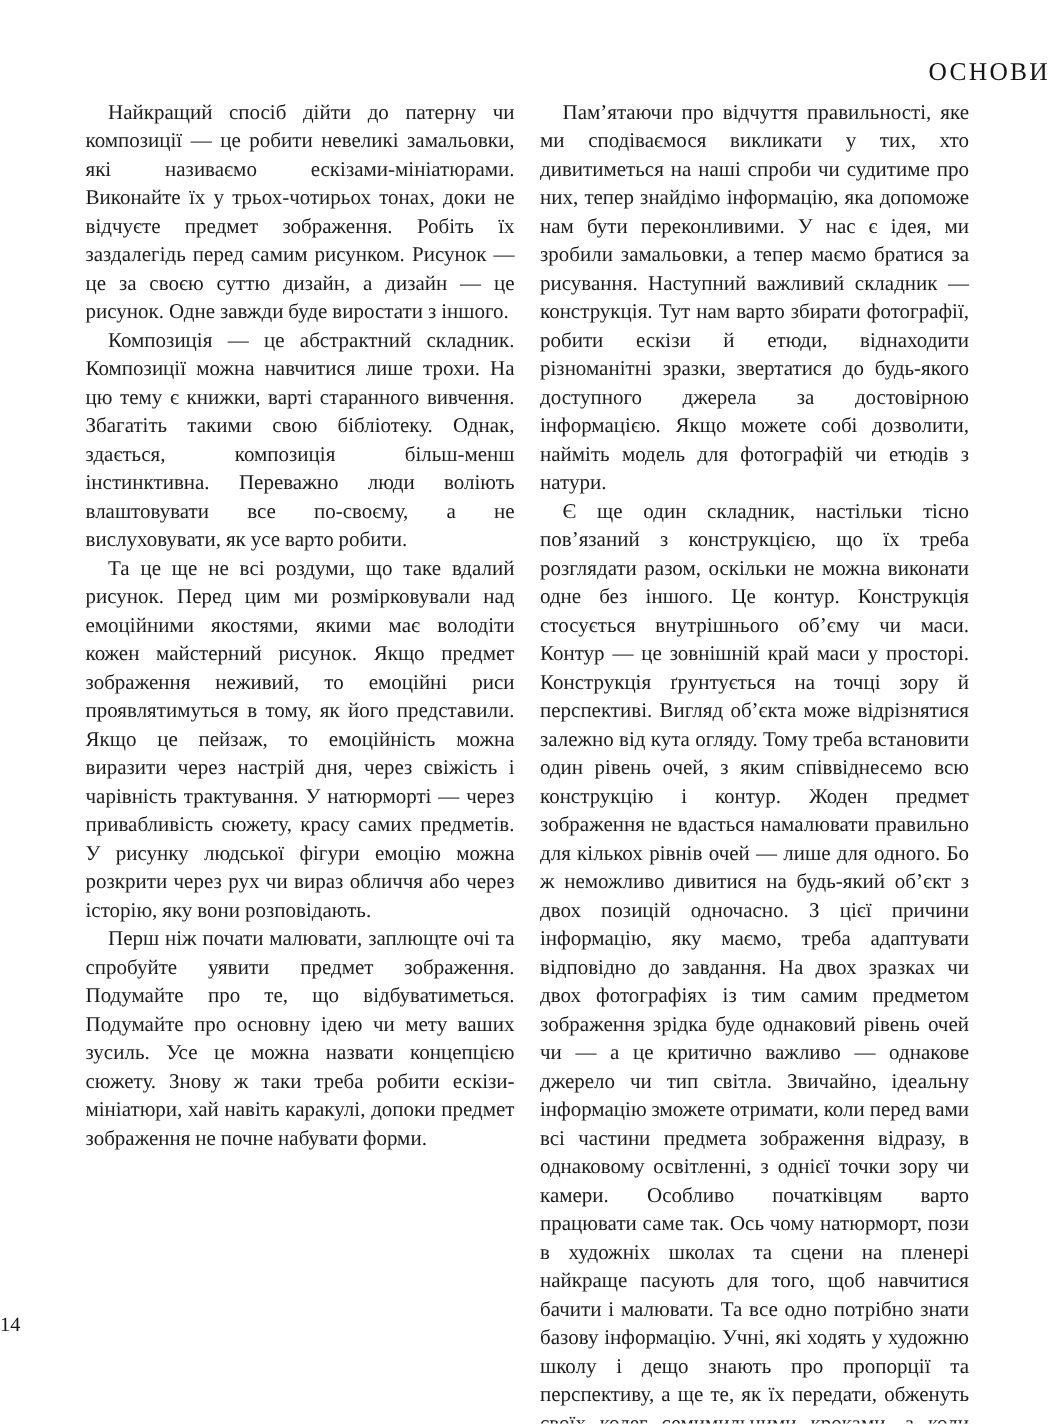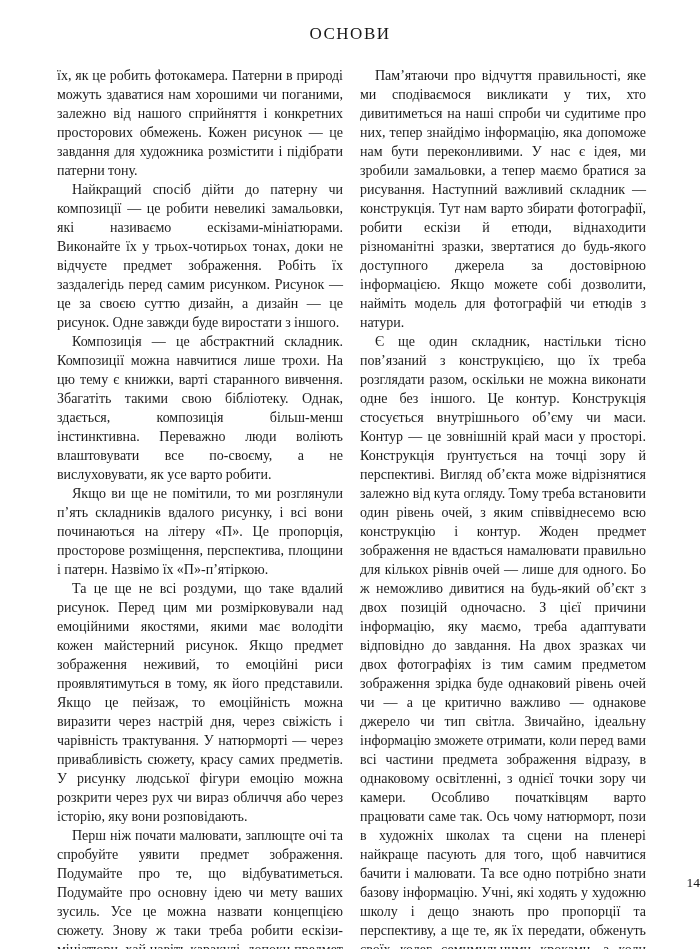--- a/index.html
+++ b/index.html
@@ -17,24 +17,24 @@
   }
   .page {
     position: absolute;
     top: 0; left: 0;
     width: 700px;
     height: 949px;
     background: #ffffff;
   }
   .chapter-heading {
     position: absolute;
-    top: 24px;
+    top: 38px;
     left: 0;
     width: 100%;
-    text-align: center;
+    text-align: right;
     font-size: 17px;
     letter-spacing: 1.5px;
     font-weight: 400;
     color: #161616;
   }
   .columns {
     position: absolute;
     top: 66px;
     left: 57px;
     width: 589px;
@@ -57,39 +57,37 @@
     padding: 0;
   }
   .column p.indent {
     text-indent: 15px;
   }
   .page-number {
     position: absolute;
     top: 875px;
     left: 0;
     width: 100%;
-    text-align: right;
+    text-align: left;
     font-size: 13.5px;
     color: #161616;
   }
 </style>
 </head>
 <body>
 
 <div class="page">
 
   <div class="chapter-heading">ОСНОВИ</div>
 
   <div class="columns">
 
     <div class="column" lang="uk">
-      <p>їх, як це робить фотокамера. Патерни в природі можуть здаватися нам хорошими чи поганими, залежно від нашого сприйняття і конкретних просторових обмежень. Кожен рисунок — це завдання для художника розмістити і підібрати патерни тону.</p>
       <p class="indent">Найкращий спосіб дійти до патерну чи композиції — це робити невеликі замальовки, які називаємо ескізами-мініатюрами. Виконайте їх у трьох-чотирьох тонах, доки не відчуєте предмет зображення. Робіть їх заздалегідь перед самим рисунком. Рисунок — це за своєю суттю дизайн, а дизайн — це рисунок. Одне завжди буде виростати з іншого.</p>
       <p class="indent">Композиція — це абстрактний складник. Композиції можна навчитися лише трохи. На цю тему є книжки, варті старанного вивчення. Збагатіть такими свою бібліотеку. Однак, здається, композиція більш-менш інстинктивна. Переважно люди воліють влаштовувати все по-своєму, а не вислуховувати, як усе варто робити.</p>
-      <p class="indent">Якщо ви ще не помітили, то ми розглянули п’ять складників вдалого рисунку, і всі вони починаються на літеру «П». Це пропорція, просторове розміщення, перспектива, площини і патерн. Назвімо їх «П»-п’ятіркою.</p>
       <p class="indent">Та це ще не всі роздуми, що таке вдалий рисунок. Перед цим ми розмірковували над емоційними якостями, якими має володіти кожен майстерний рисунок. Якщо предмет зображення неживий, то емоційні риси проявлятимуться в тому, як його представили. Якщо це пейзаж, то емоційність можна виразити через настрій дня, через свіжість і чарівність трактування. У натюрморті — через привабливість сюжету, красу самих предметів. У рисунку людської фігури емоцію можна розкрити через рух чи вираз обличчя або через історію, яку вони розповідають.</p>
       <p class="indent">Перш ніж почати малювати, заплющте очі та спробуйте уявити предмет зображення. Подумайте про те, що відбуватиметься. Подумайте про основну ідею чи мету ваших зусиль. Усе це можна назвати концепцією сюжету. Знову ж таки треба робити ескізи-мініатюри, хай навіть каракулі, допоки предмет зображення не почне набувати форми.</p>
     </div>
 
     <div class="column" lang="uk">
       <p class="indent">Пам’ятаючи про відчуття правильності, яке ми сподіваємося викликати у тих, хто дивитиметься на наші спроби чи судитиме про них, тепер знайдімо інформацію, яка допоможе нам бути переконливими. У нас є ідея, ми зробили замальовки, а тепер маємо братися за рисування. Наступний важливий складник — конструкція. Тут нам варто збирати фотографії, робити ескізи й етюди, віднаходити різноманітні зразки, звертатися до будь-якого доступного джерела за достовірною інформацією. Якщо можете собі дозволити, найміть модель для фотографій чи етюдів з натури.</p>
       <p class="indent">Є ще один складник, настільки тісно пов’язаний з конструкцією, що їх треба розглядати разом, оскільки не можна виконати одне без іншого. Це контур. Конструкція стосується внутрішнього об’єму чи маси. Контур — це зовнішній край маси у просторі. Конструкція ґрунтується на точці зору й перспективі. Вигляд об’єкта може відрізнятися залежно від кута огляду. Тому треба встановити один рівень очей, з яким співвіднесемо всю конструкцію і контур. Жоден предмет зображення не вдасться намалювати правильно для кількох рівнів очей — лише для одного. Бо ж неможливо дивитися на будь-який об’єкт з двох позицій одночасно. З цієї причини інформацію, яку маємо, треба адаптувати відповідно до завдання. На двох зразках чи двох фотографіях із тим самим предметом зображення зрідка буде однаковий рівень очей чи — а це критично важливо — однакове джерело чи тип світла. Звичайно, ідеальну інформацію зможете отримати, коли перед вами всі частини предмета зображення відразу, в однаковому освітленні, з однієї точки зору чи камери. Особливо початківцям варто працювати саме так. Ось чому натюрморт, пози в художніх школах та сцени на пленері найкраще пасують для того, щоб навчитися бачити і малювати. Та все одно потрібно знати базову інформацію. Учні, які ходять у художню школу і дещо знають про пропорції та перспективу, а ще те, як їх передати, обженуть своїх колег семимильними кроками, а коли закінчать школу, їхні роботи здобудуть визнання значно швидше, ніж роботи інших.</p>
     </div>
 
   </div>

